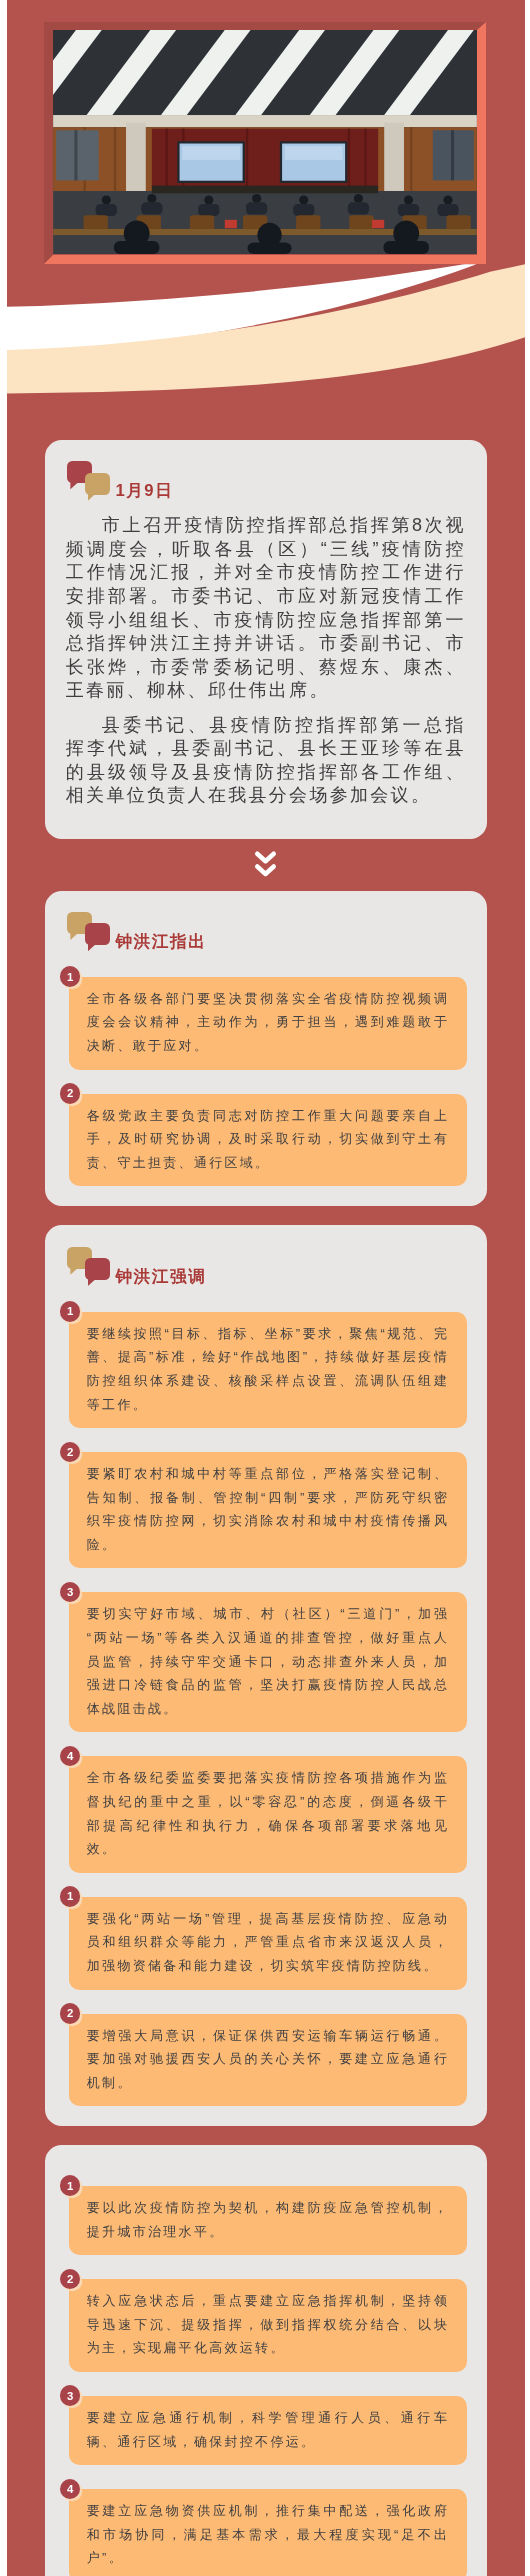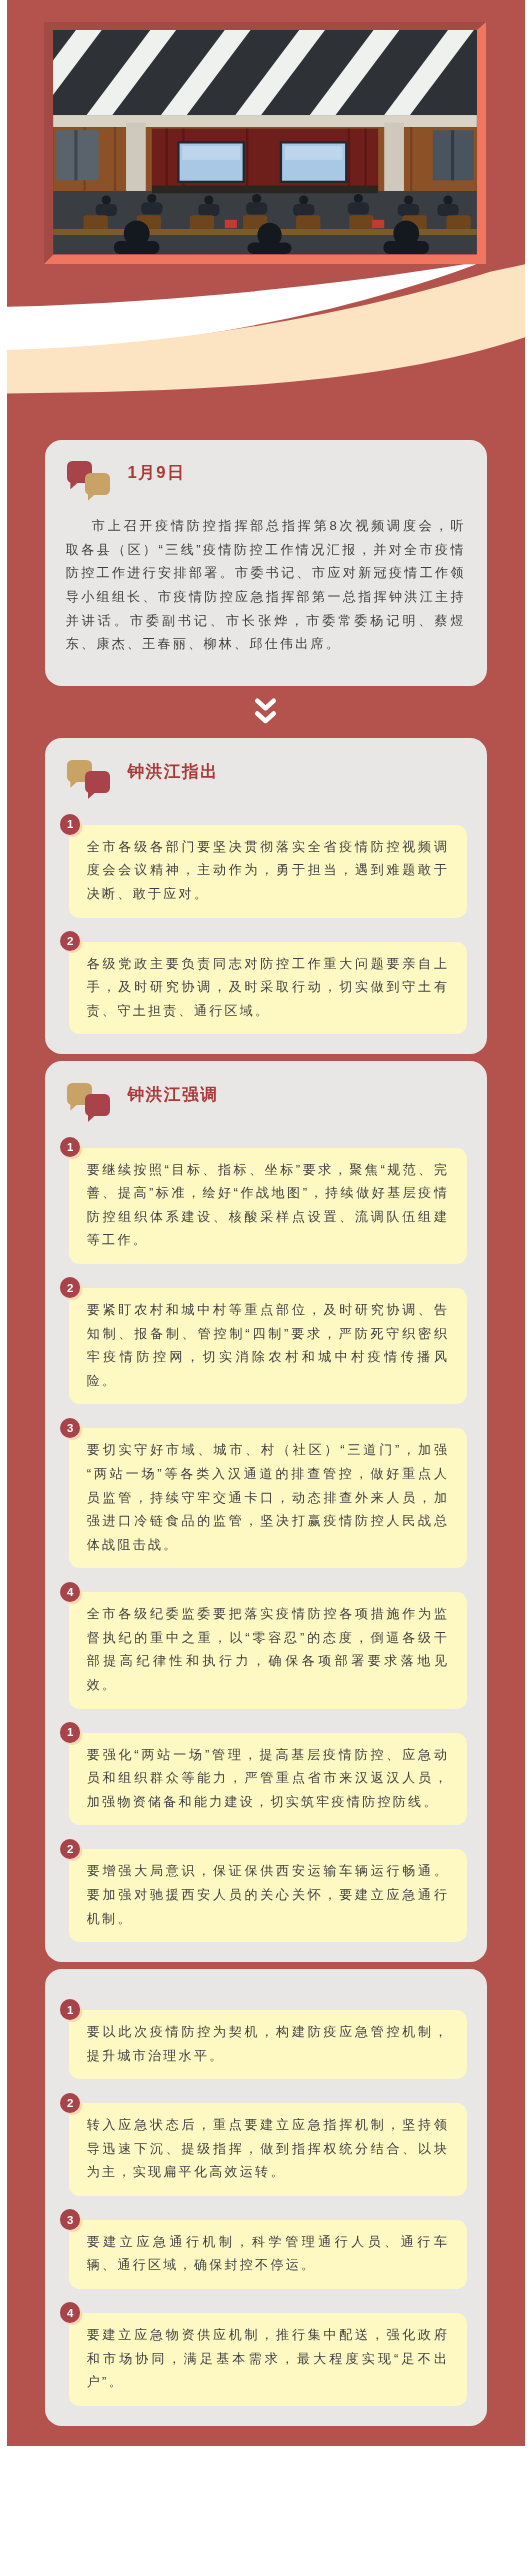--- a/index.html
+++ b/index.html
@@ -21,49 +21,49 @@
   
   .waves { height: 176px; position: relative; }
   .waves svg { display: block; }
 
   
   .card {
     width: 442px; margin: 0 auto;
     background: #e9e7e5; border-radius: 16.7px;
     padding: 16.7px 15px 20px;
   }
-  .card-gap { margin-top: 7px; }
-
-  .hdr { display: flex; align-items: flex-start; gap: 14px; margin: 4.6px 0 12px 7.6px; }
+  .card-gap { margin-top: 19px; }
+
+  .hdr { display: flex; align-items: flex-end; gap: 2px; margin: 4.6px 0 12px 7.6px; }
   .hdr.sub { margin-top: 27px; }
   .bubbles { position: relative; width: 46px; height: 41px; flex: none; }
   .bb { position: absolute; width: 25px; height: 22px; border-radius: 5.3px; }
   .bb::after {
     content: ""; position: absolute; left: 3px; bottom: -6px;
     width: 8.4px; height: 7.6px; background: inherit;
     clip-path: polygon(0 0, 100% 0, 0 100%);
   }
   .bb.back { left: 0; top: 0; }
   .bb.front { left: 17.5px; top: 11.4px; }
   .v-date .back { background: #a8434a; }
   .v-date .front { background: #c9a266; }
   .v-std  .back { background: #c9a266; }
   .v-std  .front { background: #a8434a; }
   .hdr-title { font-size: 16.7px; font-weight: 700; color: #a93a38; letter-spacing: 1.5px; }
 
   .para {
-    font-size: 13px; line-height: 23.6px; letter-spacing: 2.3px;
+    font-size: 18px; line-height: 23.6px; letter-spacing: 2.3px;
     color: #3f3f41; text-align: justify; text-indent: 2em;
     margin: 9px 6px 10.6px;
   }
 
   .items { display: block; }
   .item { position: relative; margin: 24px 4.6px 0 9px; }
   .ibox {
-    background: #fef9c3; border-radius: 10.6px;
+    background: #fdba74; border-radius: 10.6px;
     padding: 10px 18px 12px;
     font-size: 13px; line-height: 23.6px; letter-spacing: 2.3px;
     color: #3f3f41; text-align: justify;
   }
   .badge {
     position: absolute; left: -9px; top: -10.6px; z-index: 1;
     width: 20.5px; height: 20.5px; border-radius: 50%;
     background: #a8434a; color: #fff;
     font-size: 11.4px; font-weight: 700;
     display: flex; align-items: center; justify-content: center;
@@ -162,20 +162,21 @@
 
   <div class="card">
     <div class="hdr">
       <div class="bubbles v-date">
         <div class="bb back"></div>
         <div class="bb front"></div>
       </div>
       <div class="hdr-title">1月9日</div>
     </div>
     <p class="para">市上召开疫情防控指挥部总指挥第8次视频调度会，听取各县（区）“三线”疫情防控工作情况汇报，并对全市疫情防控工作进行安排部署。市委书记、市应对新冠疫情工作领导小组组长、市疫情防控应急指挥部第一总指挥钟洪江主持并讲话。市委副书记、市长张烨，市委常委杨记明、蔡煜东、康杰、王春丽、柳林、邱仕伟出席。</p>
+    <p class="para">县委书记、县疫情防控指挥部第一总指挥李代斌，县委副书记、县长王亚珍等在县的县级领导及县疫情防控指挥部各工作组、相关单位负责人在我县分会场参加会议。</p>
   </div>
 
   <div class="chevron-row">
     <svg width="27" height="32" viewBox="0 0 36 42">
       <path d="M7,6 L18,16 L29,6" stroke="#ffffff" stroke-width="6" fill="none" stroke-linecap="round" stroke-linejoin="round"></path>
       <path d="M7,23 L18,33 L29,23" stroke="#ffffff" stroke-width="6" fill="none" stroke-linecap="round" stroke-linejoin="round"></path>
     </svg>
   </div>
 
   <div class="card">
@@ -210,21 +211,21 @@
     </div>
     <div class="items">
 
         <div class="item">
           <div class="badge">1</div>
           <div class="ibox">要继续按照“目标、指标、坐标”要求，聚焦“规范、完善、提高”标准，绘好“作战地图”，持续做好基层疫情防控组织体系建设、核酸采样点设置、流调队伍组建等工作。</div>
         </div>
 
         <div class="item">
           <div class="badge">2</div>
-          <div class="ibox">要紧盯农村和城中村等重点部位，及时研究协调、告知制、报备制、管控制“四制”要求，严防死守织密织牢疫情防控网，切实消除农村和城中村疫情传播风险。</div>
+          <div class="ibox">要紧盯农村和城中村等重点部位，严格落实登记制、告知制、报备制、管控制“四制”要求，严防死守织密织牢疫情防控网，切实消除农村和城中村疫情传播风险。</div>
         </div>
 
         <div class="item">
           <div class="badge">3</div>
           <div class="ibox">要切实守好市域、城市、村（社区）“三道门”，加强“两站一场”等各类入汉通道的排查管控，做好重点人员监管，持续守牢交通卡口，动态排查外来人员，加强进口冷链食品的监管，坚决打赢疫情防控人民战总体战阻击战。</div>
         </div>
 
         <div class="item">
           <div class="badge">4</div>
           <div class="ibox">全市各级纪委监委要把落实疫情防控各项措施作为监督执纪的重中之重，以“零容忍”的态度，倒逼各级干部提高纪律性和执行力，确保各项部署要求落地见效。</div>

